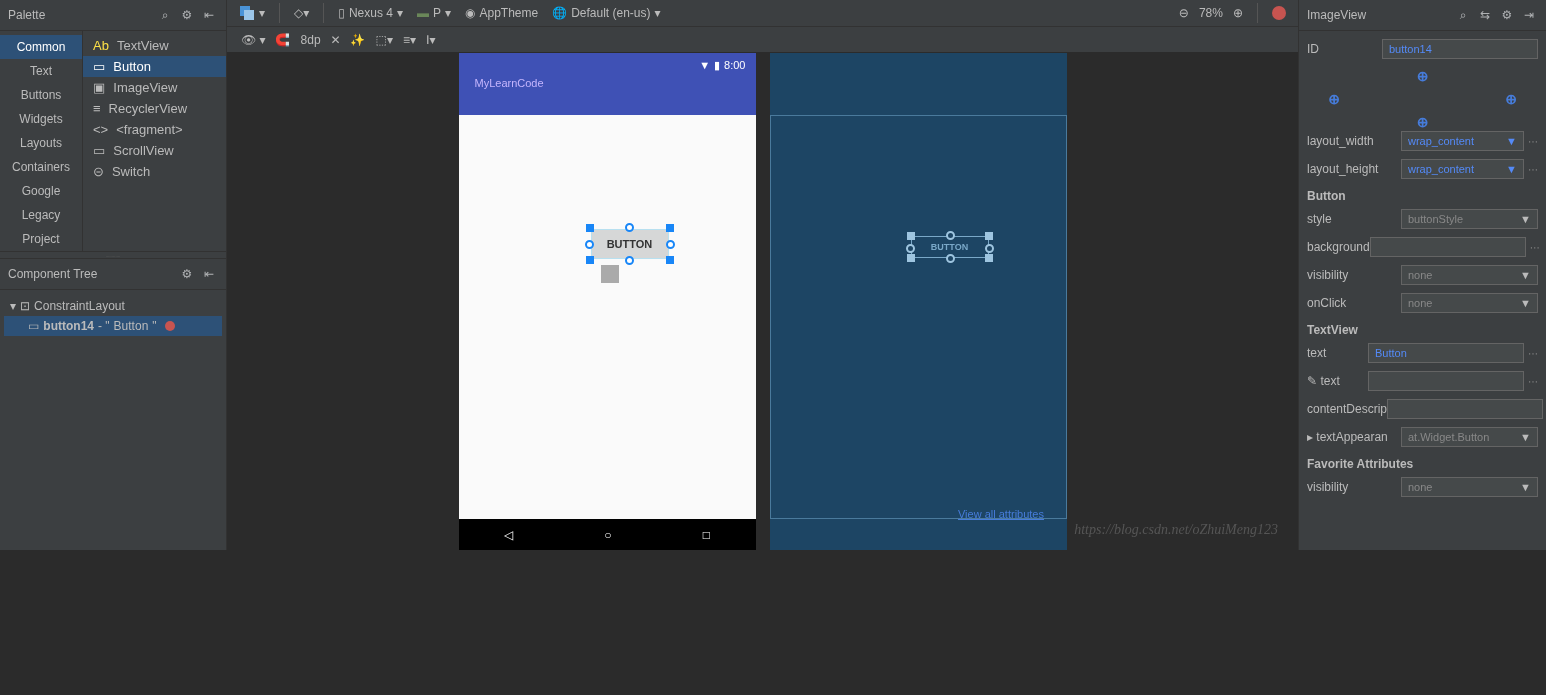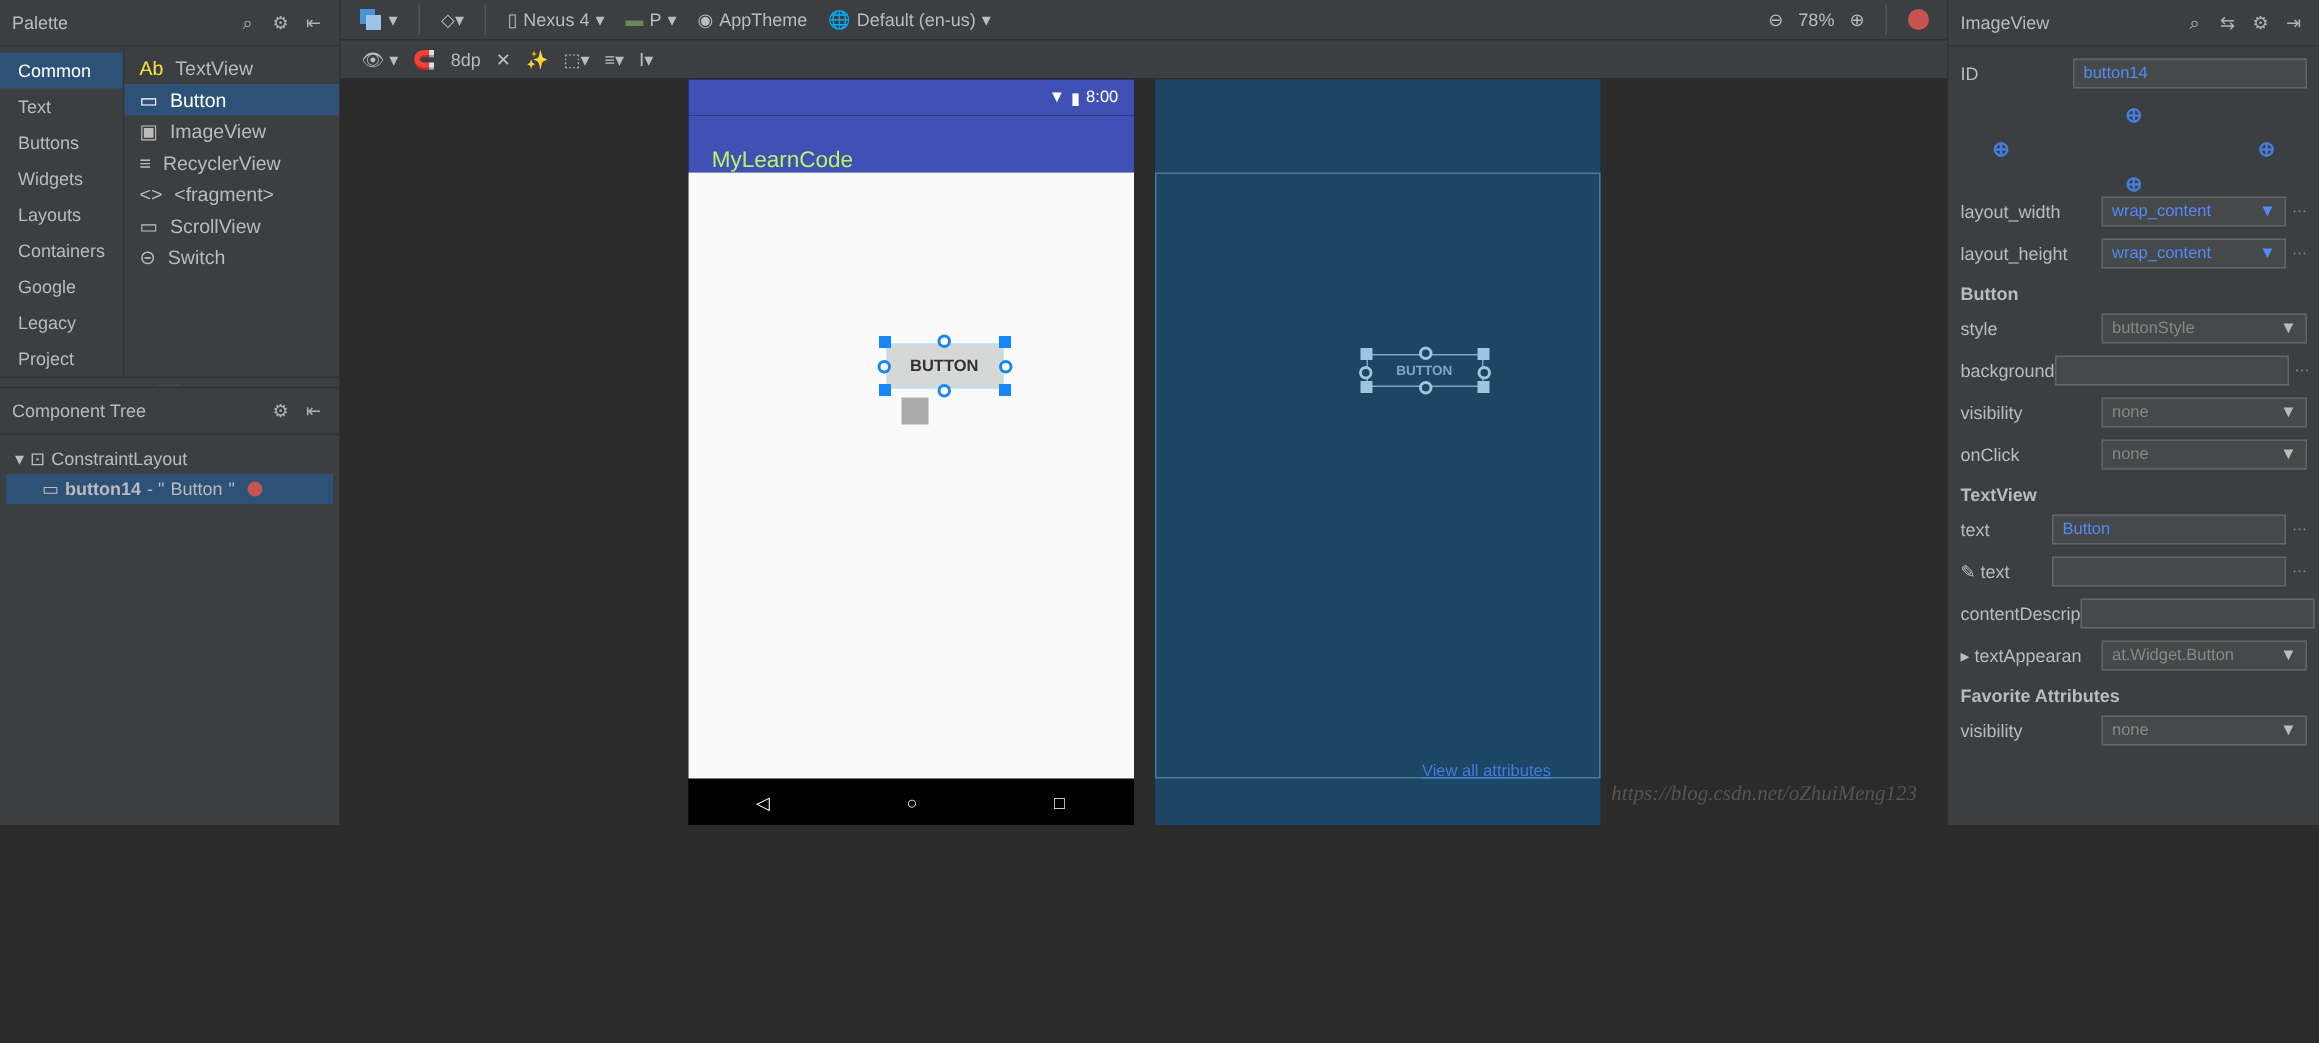--- a/index.html
+++ b/index.html
@@ -5,21 +5,21 @@
 * { margin: 0; padding: 0; box-sizing: border-box; font-family: -apple-system, BlinkMacSystemFont, 'Segoe UI', sans-serif; }
 body { background: #2b2b2b; color: #bbbbbb; font-size: 12px; overflow: hidden; }
 .ide { display: flex; width: 1546px; height: 550px; }
 .panel-title { background: #3c3f41; height: 31px; display: flex; align-items: center; padding: 0 8px; border-bottom: 1px solid #323232; font-size: 12px; color: #bbbbbb; }
 .panel-title .spacer { flex: 1; }
 .icon-btn { width: 18px; height: 18px; display: inline-flex; align-items: center; justify-content: center; color: #afb1b3; cursor: pointer; margin-left: 4px; }
 
 
 .left-col { width: 227px; display: flex; flex-direction: column; background: #3c3f41; border-right: 1px solid #323232; }
 .palette { flex: 1; display: flex; flex-direction: column; }
-.palette-body { display: flex; flex: 1; }
+.palette-body { display: flex; flex: 1; text-align: center; }
 .palette-cats { width: 83px; background: #3c3f41; border-right: 1px solid #323232; padding-top: 4px; }
 .palette-cat { padding: 5px 12px; color: #bbbbbb; cursor: pointer; font-size: 12px; }
 .palette-cat.sel { background: #2d5177; color: #fff; }
 .palette-items { flex: 1; background: #3c3f41; padding-top: 4px; }
 .palette-item { padding: 3px 10px; display: flex; align-items: center; gap: 8px; cursor: pointer; font-size: 13px; }
 .palette-item.sel { background: #2d5177; color: #fff; }
 .grip { height: 8px; background: #3c3f41; text-align: center; color: #555; font-size: 8px; border-top: 1px solid #323232; border-bottom: 1px solid #323232; }
 .tree { flex: 0 0 310px; display: flex; flex-direction: column; }
 .tree-body { flex: 1; background: #3c3f41; padding: 6px 4px; }
 .tree-row { padding: 3px 6px; display: flex; align-items: center; gap: 4px; cursor: pointer; }
@@ -29,32 +29,32 @@
 
 
 .center { flex: 1; display: flex; flex-direction: column; background: #2b2b2b; }
 .toolbar { height: 31px; background: #3c3f41; display: flex; align-items: center; padding: 0 8px; border-bottom: 1px solid #323232; gap: 6px; }
 .toolbar .sep { width: 1px; height: 20px; background: #555; margin: 0 4px; }
 .toolbar .tb-item { display: flex; align-items: center; gap: 4px; color: #bbbbbb; cursor: pointer; padding: 2px 4px; }
 .toolbar2 { height: 29px; background: #3c3f41; display: flex; align-items: center; padding: 0 14px; border-bottom: 1px solid #2b2b2b; gap: 10px; }
 .design-area { flex: 1; background: #2b2b2b; position: relative; display: flex; align-items: center; justify-content: center; gap: 14px; }
 .device { width: 297px; height: 497px; background: #000; position: relative; }
 .dev-status { height: 24px; background: #3f51b5; display: flex; align-items: center; justify-content: flex-end; padding: 0 10px; color: #fff; font-size: 11px; gap: 4px; }
-.dev-appbar { height: 38px; background: #3f51b5; color: #bef264; display: flex; align-items: flex-end; padding: 0 16px; font-size: 15px; }
+.dev-appbar { height: 38px; background: #3f51b5; color: #c4b5fd; display: flex; align-items: flex-start; padding: 0 16px; font-size: 11px; }
 .dev-content { height: 404px; background: #fafafa; position: relative; }
 .dev-nav { height: 31px; background: #000; display: flex; align-items: center; justify-content: space-around; color: #fff; }
 .btn-sel { position: absolute; left: 132px; top: 114px; }
 .btn-widget { width: 78px; height: 30px; background: #d6d7d7; color: #333; font-weight: bold; font-size: 11px; display: flex; align-items: center; justify-content: center; border: 1px solid #b8e0f0; }
 .handle { width: 9px; height: 9px; background: #fff; border: 2px solid #1886f7; position: absolute; border-radius: 50%; }
 .corner { width: 8px; height: 8px; background: #1886f7; position: absolute; }
 .baseline-box { width: 18px; height: 18px; background: #aaa; position: absolute; left: 142px; top: 150px; }
 .blueprint { width: 297px; height: 497px; background: #1d4564; position: relative; }
 .bp-content { position: absolute; top: 62px; left: 0; right: 0; height: 404px; border: 1px solid #4a7a9c; }
 .bp-btn { position: absolute; left: 140px; top: 120px; width: 78px; height: 22px; border: 1px solid #7aa8c8; color: #7aa8c8; font-size: 9px; font-weight: bold; display: flex; align-items: center; justify-content: center; }
-.view-all { position: absolute; bottom: 30px; right: 264px; color: #467cda; font-size: 11px; text-decoration: underline; cursor: pointer; }
+.view-all { position: absolute; bottom: 30px; right: 254px; color: #467cda; font-size: 11px; text-decoration: underline; cursor: pointer; }
 
 
 .right-col { width: 248px; background: #3c3f41; border-left: 1px solid #323232; display: flex; flex-direction: column; }
 .attr-body { flex: 1; padding: 8px; overflow: auto; }
 .attr-row { display: flex; align-items: center; margin-bottom: 8px; font-size: 12px; }
 .attr-label { width: 94px; color: #bbbbbb; }
 .attr-input { flex: 1; height: 20px; background: #45494a; border: 1px solid #646464; color: #bbbbbb; padding: 0 6px; font-size: 11px; }
 .attr-input.blue { color: #548af7; }
 .attr-dd { flex: 1; height: 20px; background: #45494a; border: 1px solid #646464; color: #bbbbbb; padding: 0 6px; font-size: 11px; display: flex; align-items: center; justify-content: space-between; }
 .attr-dd.blue { color: #548af7; }

